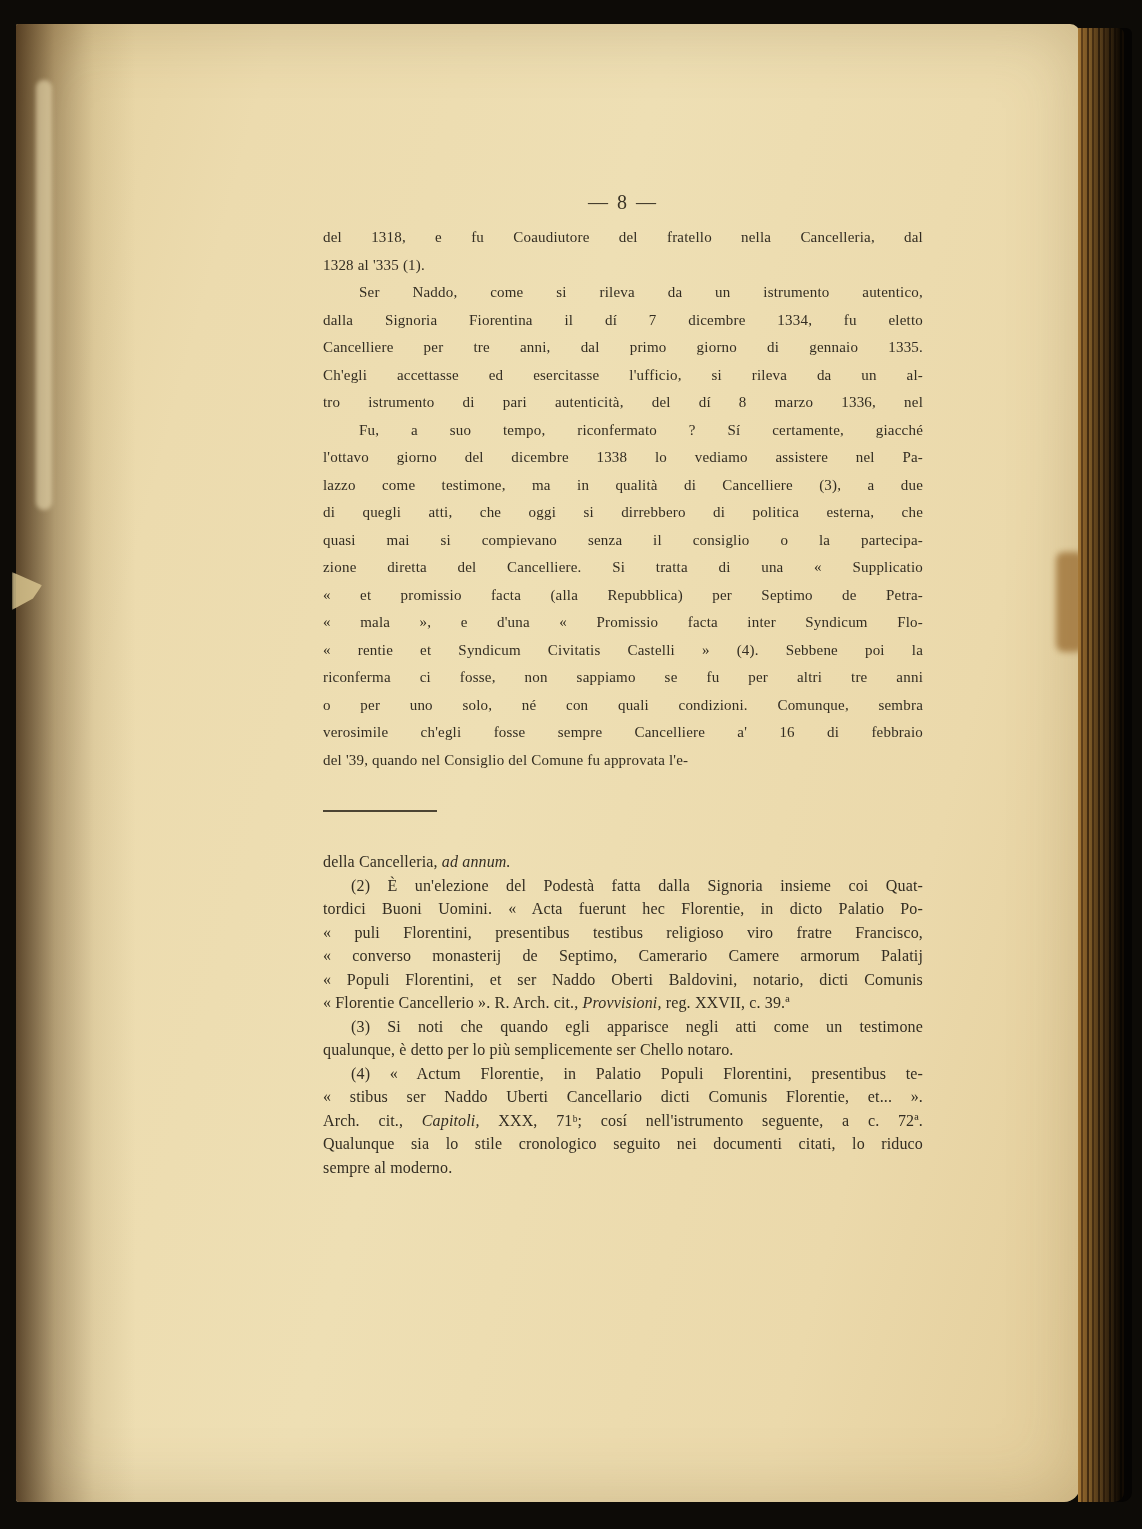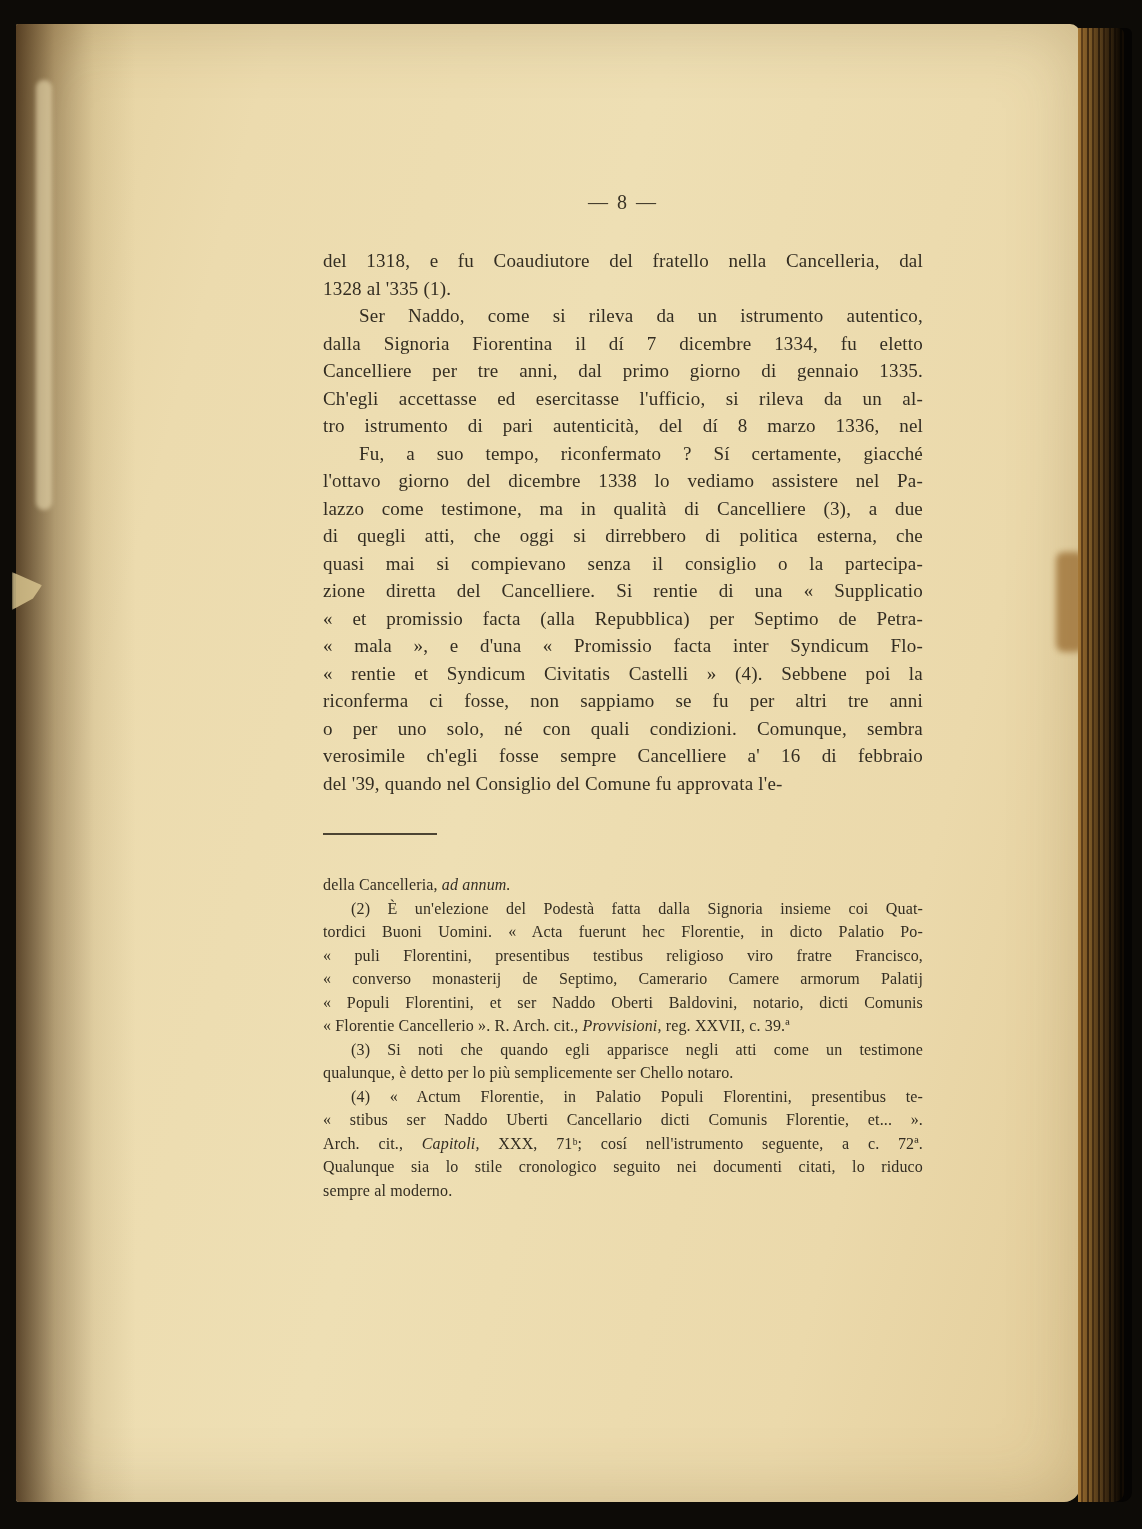--- a/index.html
+++ b/index.html
@@ -57,21 +57,21 @@
 
   
   .text-block {
     position: absolute; left: 307px; top: 166px; width: 600px;
     color: #332d22;
   }
   .page-number {
     text-align: center; font-size: 20px; line-height: 24px;
     letter-spacing: 2px; color: #3c3527;
   }
-  .body-text { margin-top: 33px; font-size: 19px; line-height: 27.5px; letter-spacing: .2px; }
+  .body-text { margin-top: 10px; font-size: 15px; line-height: 27.5px; letter-spacing: .2px; }
   .body-line { text-align: justify; text-align-last: justify; }
   .body-line.end { text-align-last: left; }
   .body-line.indent { text-indent: 36px; }
 
   .footnote-separator {
     margin-top: 36px; width: 114px; border: none;
     border-top: 2px solid #4c4433; height: 0;
   }
   .footnotes { margin-top: 38px; font-size: 16px; line-height: 23.5px; letter-spacing: .15px; }
   .footnote-line { text-align: justify; text-align-last: justify; }
@@ -97,21 +97,21 @@
           <div class="body-line indent"><span>Ser Naddo, come si rileva da un istrumento autentico,</span></div>
           <div class="body-line"><span>dalla Signoria Fiorentina il dí 7 dicembre 1334, fu eletto</span></div>
           <div class="body-line"><span>Cancelliere per tre anni, dal primo giorno di gennaio 1335.</span></div>
           <div class="body-line"><span>Ch'egli accettasse ed esercitasse l'ufficio, si rileva da un al-</span></div>
           <div class="body-line"><span>tro istrumento di pari autenticità, del dí 8 marzo 1336, nel</span></div>
           <div class="body-line indent"><span>Fu, a suo tempo, riconfermato ? Sí certamente, giacché</span></div>
           <div class="body-line"><span>l'ottavo giorno del dicembre 1338 lo vediamo assistere nel Pa-</span></div>
           <div class="body-line"><span>lazzo come testimone, ma in qualità di Cancelliere (3), a due</span></div>
           <div class="body-line"><span>di quegli atti, che oggi si dirrebbero di politica esterna, che</span></div>
           <div class="body-line"><span>quasi mai si compievano senza il consiglio o la partecipa-</span></div>
-          <div class="body-line"><span>zione diretta del Cancelliere. Si rentie di una « Supplicatio</span></div>
+          <div class="body-line"><span>zione diretta del Cancelliere. Si tratta di una « Supplicatio</span></div>
           <div class="body-line"><span>« et promissio facta (alla Repubblica) per Septimo de Petra-</span></div>
           <div class="body-line"><span>« mala », e d'una « Promissio facta inter Syndicum Flo-</span></div>
           <div class="body-line"><span>« rentie et Syndicum Civitatis Castelli » (4). Sebbene poi la</span></div>
           <div class="body-line"><span>riconferma ci fosse, non sappiamo se fu per altri tre anni</span></div>
           <div class="body-line"><span>o per uno solo, né con quali condizioni. Comunque, sembra</span></div>
           <div class="body-line"><span>verosimile ch'egli fosse sempre Cancelliere a' 16 di febbraio</span></div>
           <div class="body-line end"><span>del '39, quando nel Consiglio del Comune fu approvata l'e-</span></div>
         </div>
       <hr class="footnote-separator">
       <div class="footnotes">

